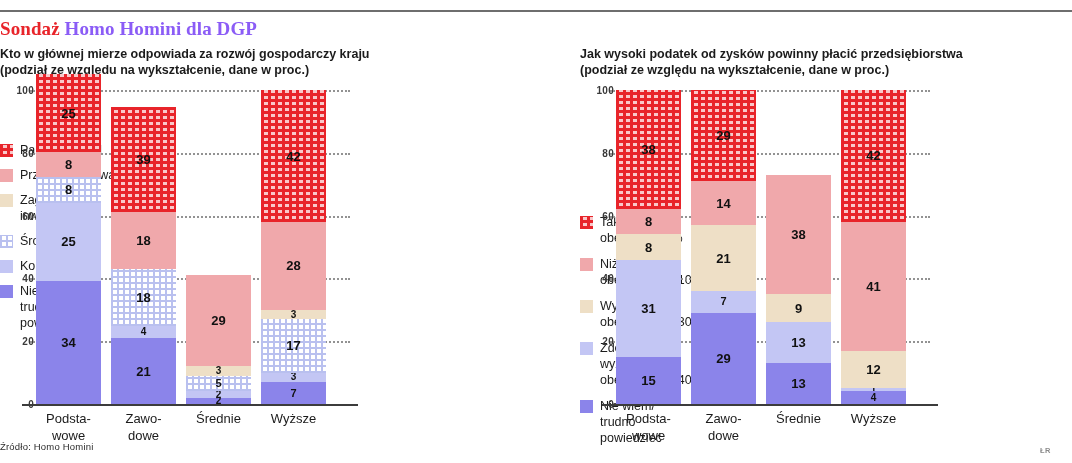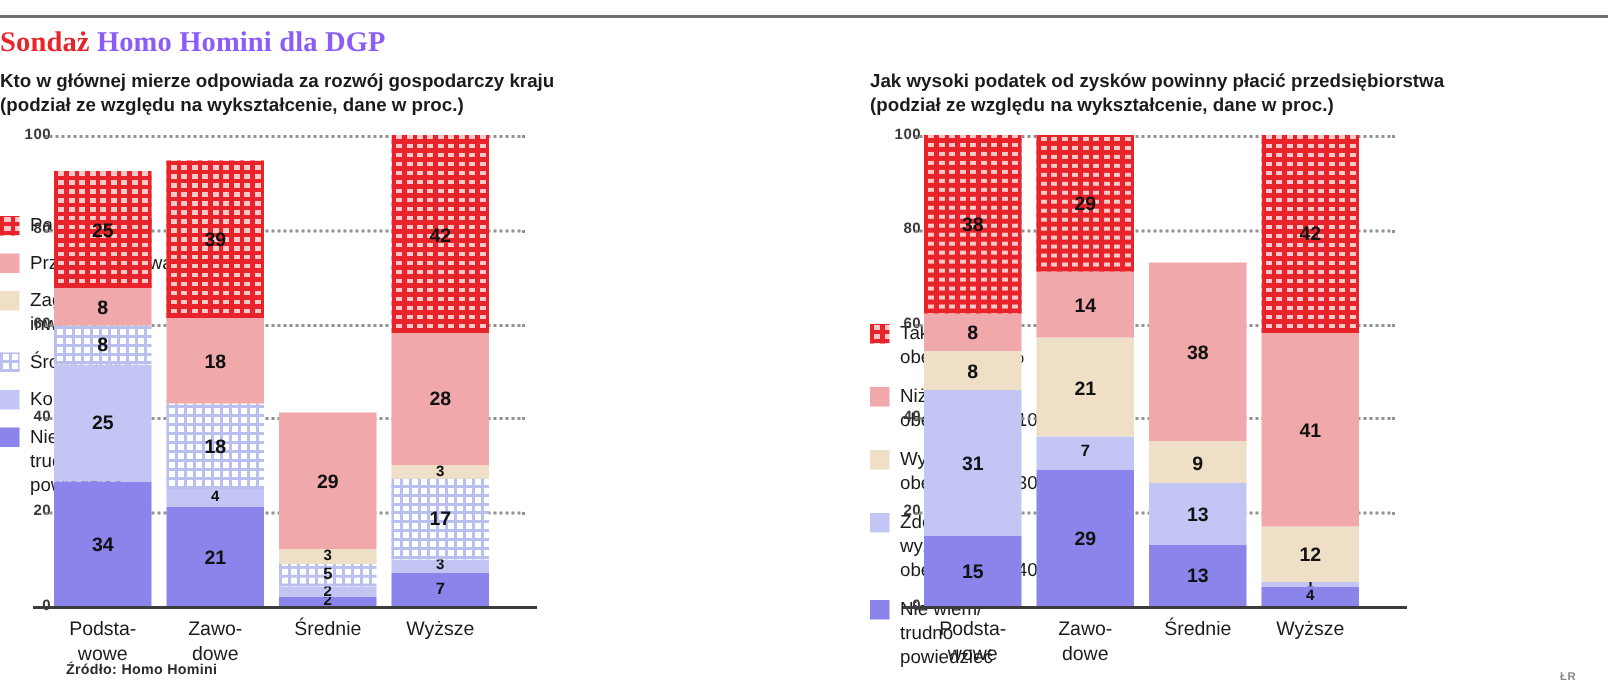--- a/index.html
+++ b/index.html
@@ -92,23 +92,22 @@
   .legend-item{display:flex;align-items:flex-start;margin-bottom:9px;}
   .swatch{
     width:13px;height:13px;flex:0 0 13px;margin-right:7px;margin-top:2px;
   }
   .legend-label{font-size:12.5px;line-height:16px;color:#1b1b1b;white-space:pre-line;}
 
   .legend-right{top:168px;width:160px;}
   .legend-right .legend-item{margin-bottom:10px;}
 
   .source{
-    position:absolute;left:0;top:441px;font-size:9.5px;font-weight:bold;color:#2b2b2b;
+    position:absolute;left:0;top:441px;font-size:9.5px;font-weight:normal;color:#2b2b2b;
     letter-spacing:.2px;
-    padding-left:44px;
   }
   .credit{
     position:absolute;left:1040px;top:446px;font-size:7.5px;font-weight:bold;color:#8a8a8a;
     letter-spacing:.5px;
   }
 </style>
 </head>
 <body>
 
 <div class="top-rule"></div>
@@ -159,21 +158,21 @@
         <div class="ytick" style="top: 314px;">0</div>
       </div>
       <div class="gridline" style="top: 0px; left: 30px; width: 320px;"></div>
       <div class="gridline" style="top: 62.8px; left: 30px; width: 320px;"></div>
       <div class="gridline" style="top: 125.6px; left: 30px; width: 320px;"></div>
       <div class="gridline" style="top: 188.4px; left: 30px; width: 320px;"></div>
       <div class="gridline" style="top: 251.2px; left: 30px; width: 320px;"></div>
       <div class="baseline" style="top: 314px; left: 22px; width: 336px;"></div>
       <div class="bars" style="left: 36px; width: 320px;">
         <div class="bar" style="left: 0px; width: 65px;">
-          <div class="seg f-dk" style="height: 83px;">
+          <div class="seg f-dk" style="height: 123px;">
             <span>34</span>
           </div>
           <div class="seg f-cons" style="height: 78.5px;">
             <span>25</span>
           </div>
           <div class="seg f-eu" style="height: 25.12px;">
             <span>8</span>
           </div>
           <div class="seg f-firms" style="height: 25.12px;">
             <span>8</span>

